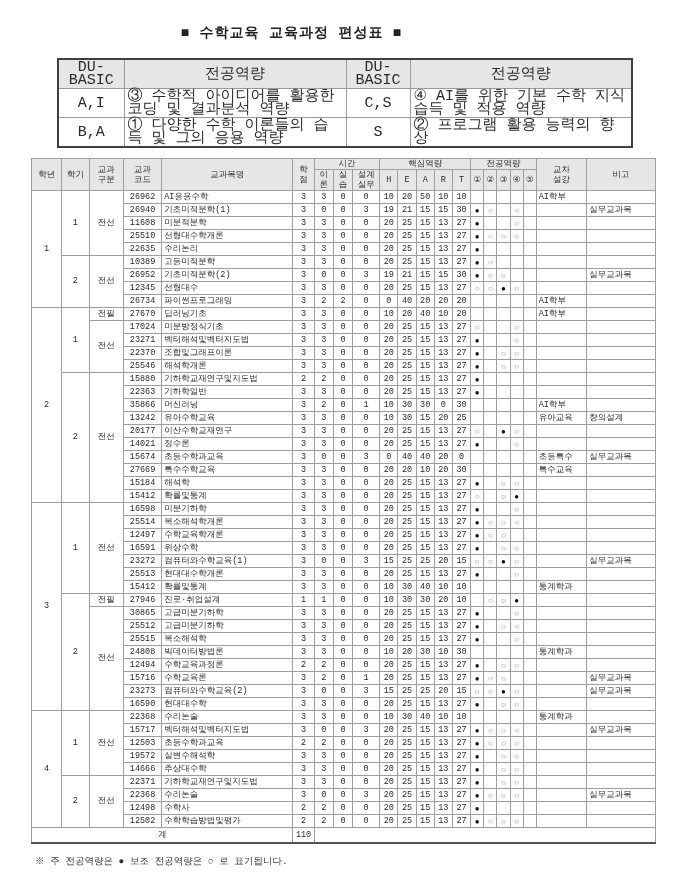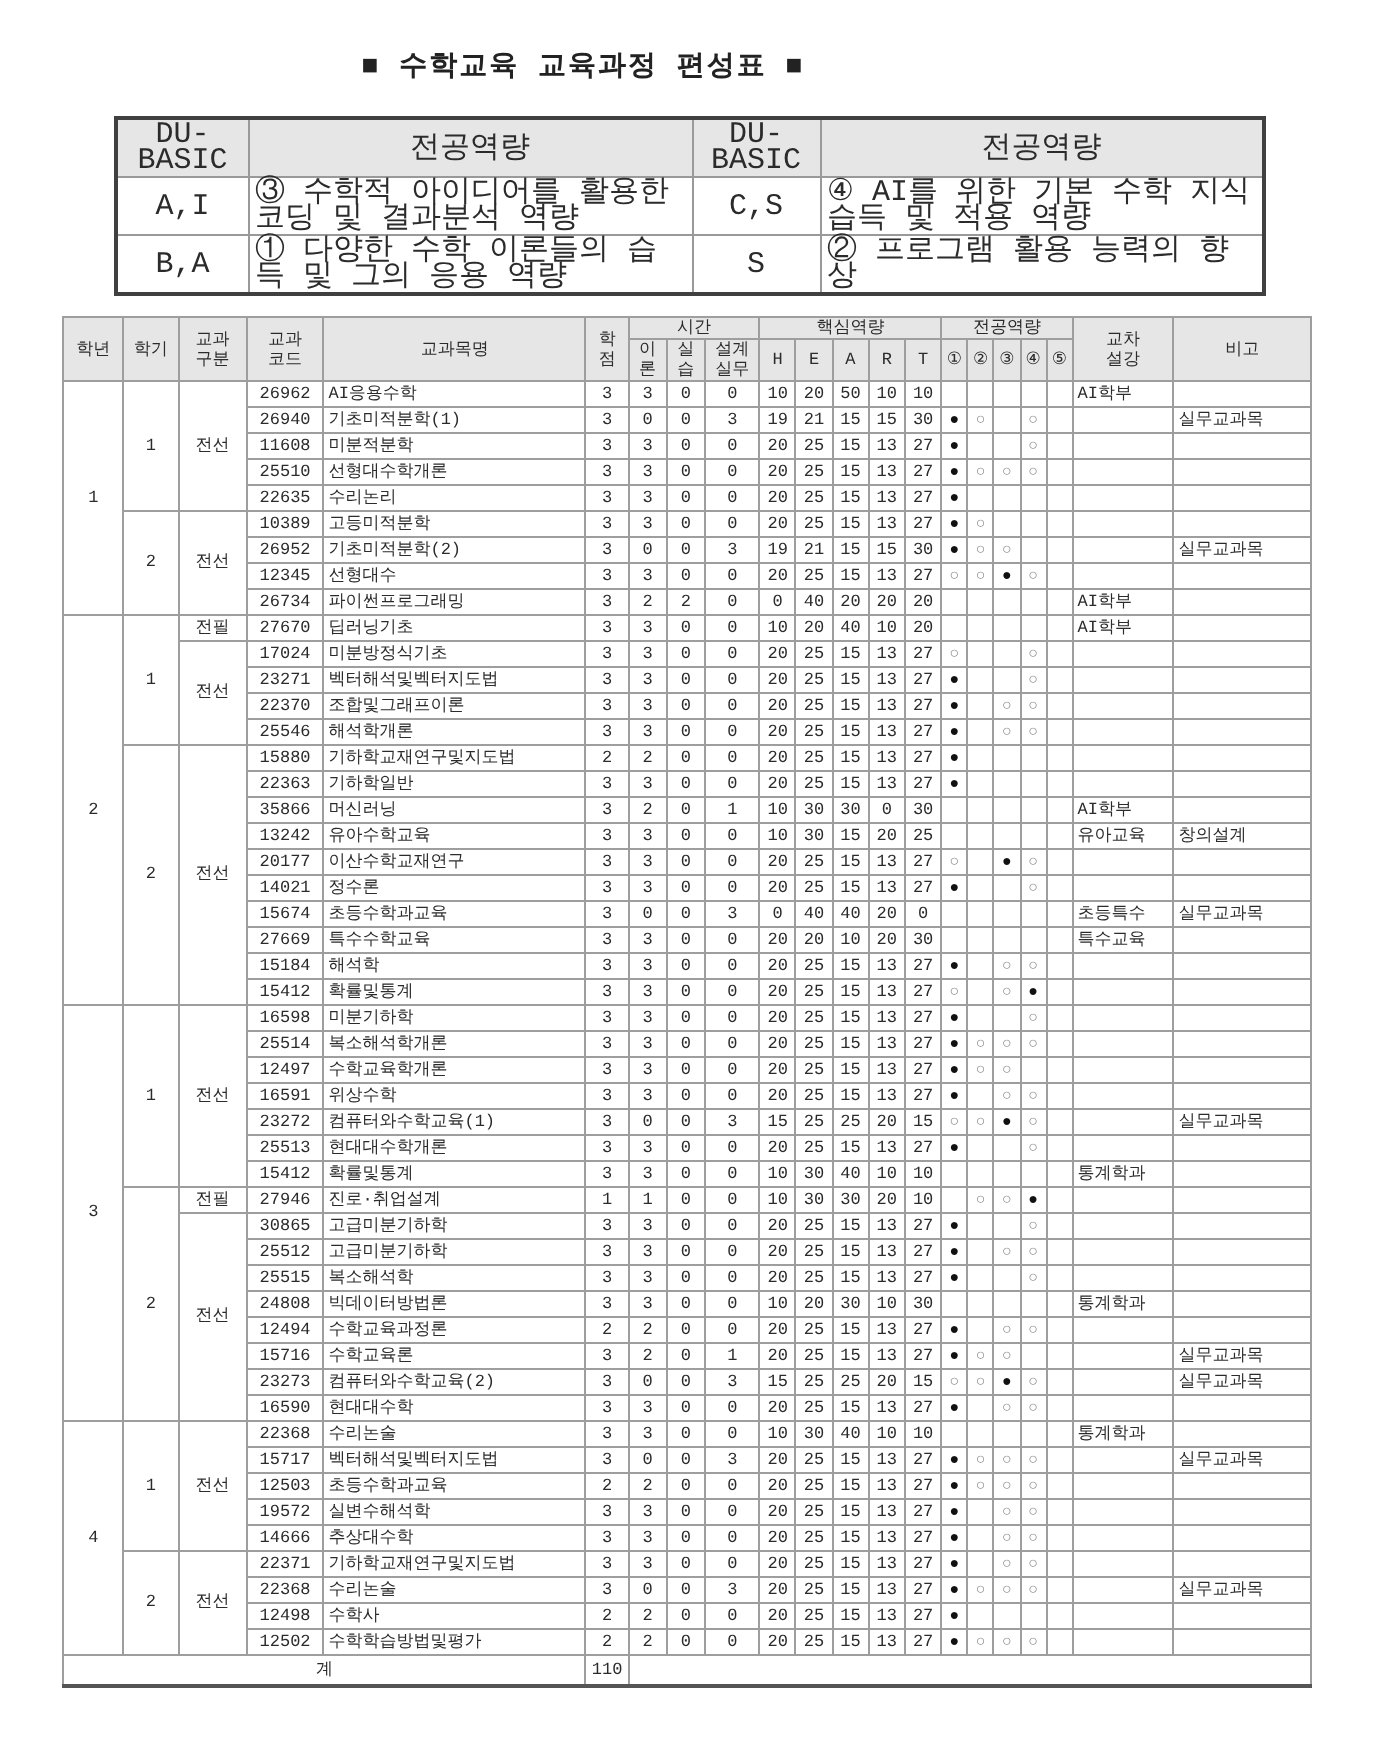--- a/index.html
+++ b/index.html
@@ -1125,14 +1125,15 @@
           <td class="left"></td>
         </tr>
         <tr class="total-row">
           <td colspan="5">계</td>
           <td>110</td>
           <td colspan="15"></td>
         </tr>
       </tbody>
   </table>
 
+  <div class="footnote">※ 주 전공역량은 ● 보조 전공역량은 ○ 로 표기됩니다.</div>
 
 </div>
 
 </body></html>

